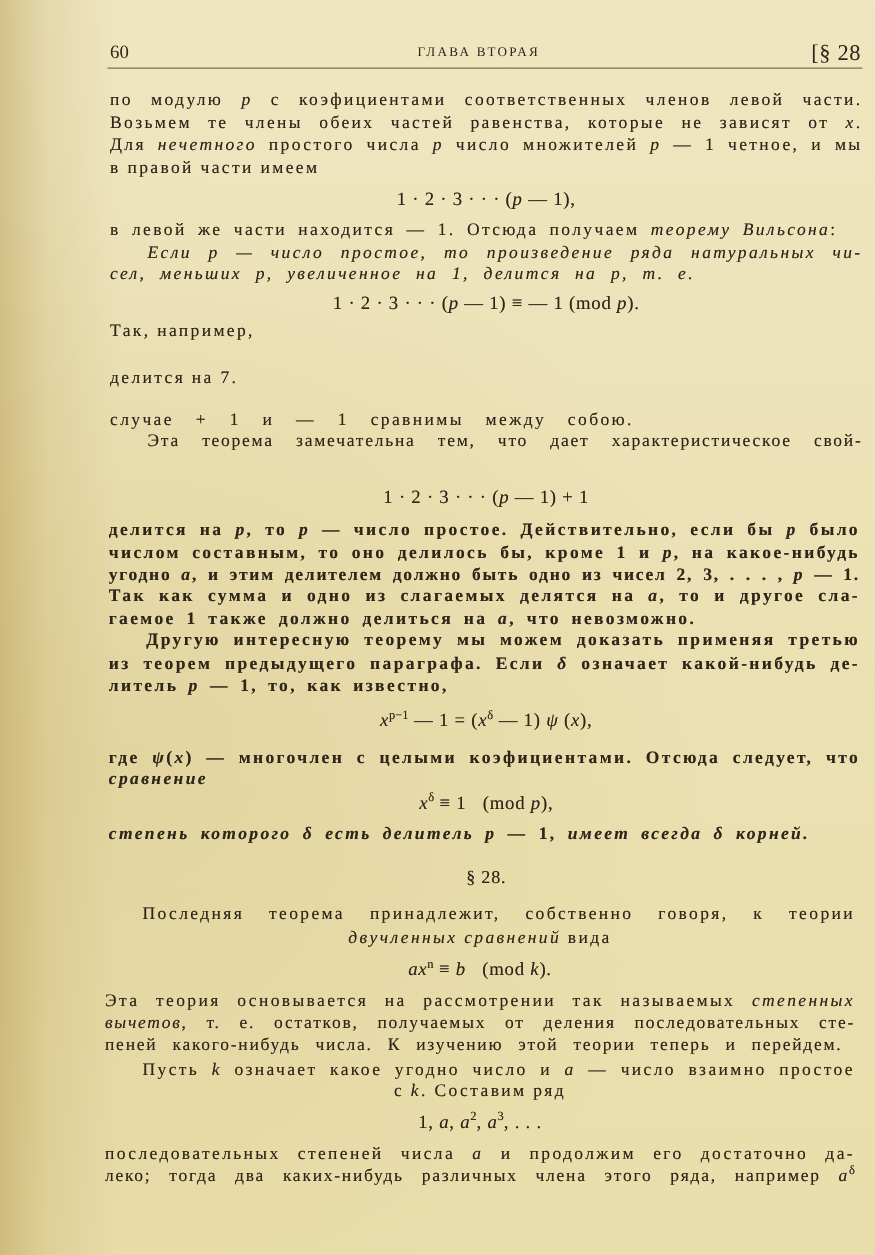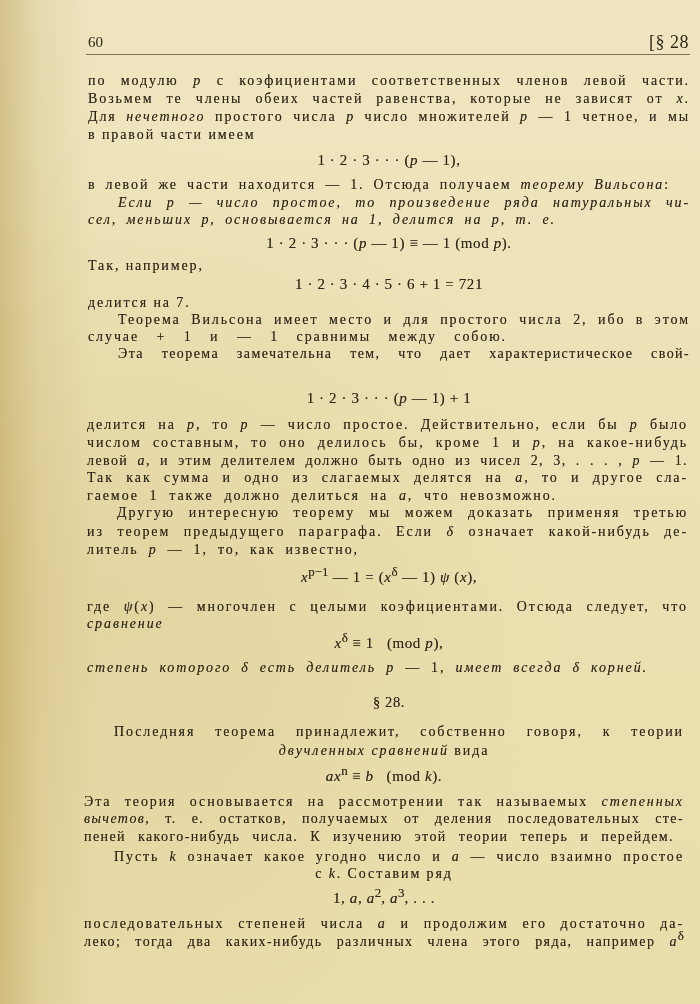--- a/index.html
+++ b/index.html
@@ -15,79 +15,78 @@
   .page { position:absolute; left:16px; top:0; width:700px; height:895px; }
   .pn { position:absolute; left:72px; top:33px; font-size:15px; line-height:18px; }
   .ct { position:absolute; left:66px; width:602px; top:35px; text-align:center;
         font-size:10.5px; line-height:16px; letter-spacing:1.8px; }
   .sr { position:absolute; right:27px; top:33px; font-size:18px; line-height:18px; letter-spacing:.5px; }
   .rule { position:absolute; left:70px; top:54px; width:604px; height:1px;
           background:#4a3f2c; opacity:.7; }
 
   .ln { position:absolute; left:72px; width:602px; height:18px; line-height:18px;
         font-size:14px; letter-spacing:1.9px; box-sizing:border-box; text-shadow:0 0 .4px rgba(40,30,15,.5); }
-  .m2 { left:71px; width:601px; }
+  .m2 { left:71px; width:601px;font-weight:bold; }
   .m3 { left:68px; width:600px;text-align:center; }
   .j { text-align:justify; text-align-last:justify; }
   .ind { padding-left:30px; }
   .tight { letter-spacing:1.4px; }
   .ln i, .f i { font-style:italic; }
   .f { position:absolute; left:72px; width:602px; height:20px; line-height:20px; text-align:center;
        font-size:15px; letter-spacing:.6px; text-shadow:0 0 .4px rgba(40,30,15,.5); }
   .f.m3 { left:68px; width:600px; }
-  sup { font-size:13px; line-height:0; vertical-align:6px; letter-spacing:0; }
+  sup { font-size:10px; line-height:0; vertical-align:6px; letter-spacing:0; }
   .sec { font-size:14.5px; }
 </style>
 </head>
 <body>
 
 <div class="page">
 
   <div class="pn">60</div>
+  <div class="ct">ГЛАВА ВТОРАЯ</div>
   <div class="sr">[§ 28</div>
   <div class="rule"></div>
 
   <div class="ln j" style="top:72px"><span>по модулю </span><i>p</i><span> с коэфициентами соответственных членов левой части.</span></div>
 
   <div class="ln j" style="top:90px"><span>Возьмем те члены обеих частей равенства, которые не зависят от </span><i>x</i><span>.</span></div>
 
   <div class="ln j" style="top:108px"><span>Для </span><i>нечетного</i><span> простого числа </span><i>p</i><span> число множителей </span><i>p</i><span> — 1 четное, и мы</span></div>
 
   <div class="ln" style="top:126px"><span>в правой части имеем</span></div>
 
   <div class="f" style="top:150px"><span>1 · 2 · 3 · · · (</span><i>p</i><span> — 1),</span></div>
 
   <div class="ln j" style="top:176px;width:582px"><span>в левой же части находится — 1. Отсюда получаем </span><i>теорему Вильсона</i><span>:</span></div>
 
   <div class="ln j ind" style="top:194px"><i>Если p — число простое, то произведение ряда натуральных чи-</i></div>
 
-  <div class="ln j" style="top:211px;width:468px"><i>сел, меньших p, основывается на 1, делится на p, т. е.</i></div>
+  <div class="ln j" style="top:211px;width:468px"><i>сел, меньших p, увеличенное на 1, делится на p, т. е.</i></div>
 
   <div class="f" style="top:233px"><span>1 · 2 · 3 · · · (</span><i>p</i><span> — 1) ≡ — 1 (mod </span><i>p</i><span>).</span></div>
 
   <div class="ln" style="top:257px"><span>Так, например,</span></div>
 
-  <div class="f" style="top:274px"><span>1 · 2 · 3 · 4 · 5 · 6 + 1 = 721</span></div>
 
   <div class="ln" style="top:294px"><span>делится на 7.</span></div>
 
-  <div class="ln j ind" style="top:311px"><span>Теорема Вильсона имеет место и для простого числа 2, ибо в этом</span></div>
 
   <div class="ln j" style="top:328px;width:419px"><span>случае + 1 и — 1 сравнимы между собою.</span></div>
 
   <div class="ln j ind tight" style="top:345px"><span>Эта теорема замечательна тем, что дает характеристическое свой-</span></div>
 
 
   <div class="f" style="top:388px"><span>1 · 2 · 3 · · · (</span><i>p</i><span> — 1) + 1</span></div>
 
   <div class="ln m2 j" style="top:416px"><span>делится на </span><i>p</i><span>, то </span><i>p</i><span> — число простое. Действительно, если бы </span><i>p</i><span> было</span></div>
 
   <div class="ln m2 j" style="top:434px"><span>числом составным, то оно делилось бы, кроме 1 и </span><i>p</i><span>, на какое-нибудь</span></div>
 
-  <div class="ln m2 j tight" style="top:452px"><span>левой </span><i>a</i><span>, и этим делителем должно быть одно из чисел 2, 3, . . . , </span><i>p</i><span> — 1.</span></div>
+  <div class="ln m2 j tight" style="top:452px"><span>угодно </span><i>a</i><span>, и этим делителем должно быть одно из чисел 2, 3, . . . , </span><i>p</i><span> — 1.</span></div>
 
   <div class="ln m2 j" style="top:469px"><span>Так как сумма и одно из слагаемых делятся на </span><i>a</i><span>, то и другое сла-</span></div>
 
   <div class="ln m2 j" style="top:487px;width:470px"><span>гаемое 1 также должно делиться на </span><i>a</i><span>, что невозможно.</span></div>
 
   <div class="ln m2 j" style="top:523px"><span>из теорем предыдущего параграфа. Если </span><i>δ</i><span> означает какой-нибудь де-</span></div>
 
   <div class="ln m2 j ind" style="top:504px"><span>Другую интересную теорему мы можем доказать применяя третью</span></div>
 
   <div class="ln m2 j" style="top:541px;width:272px"><span>литель </span><i>p</i><span> — 1, то, как известно,</span></div>

